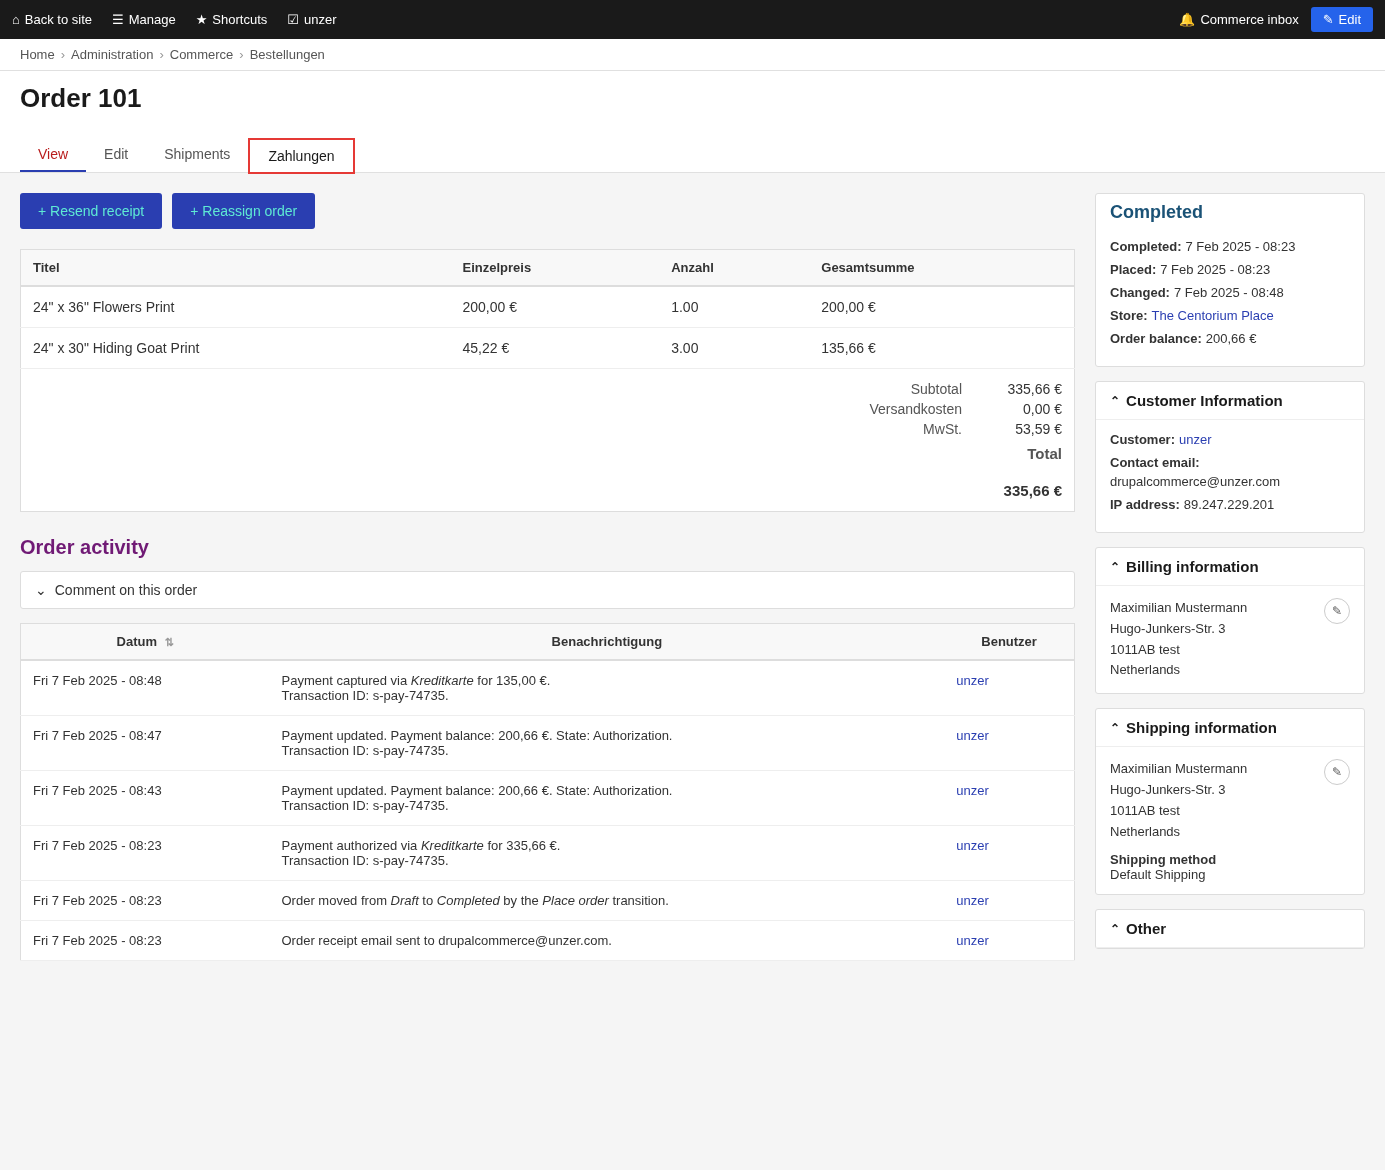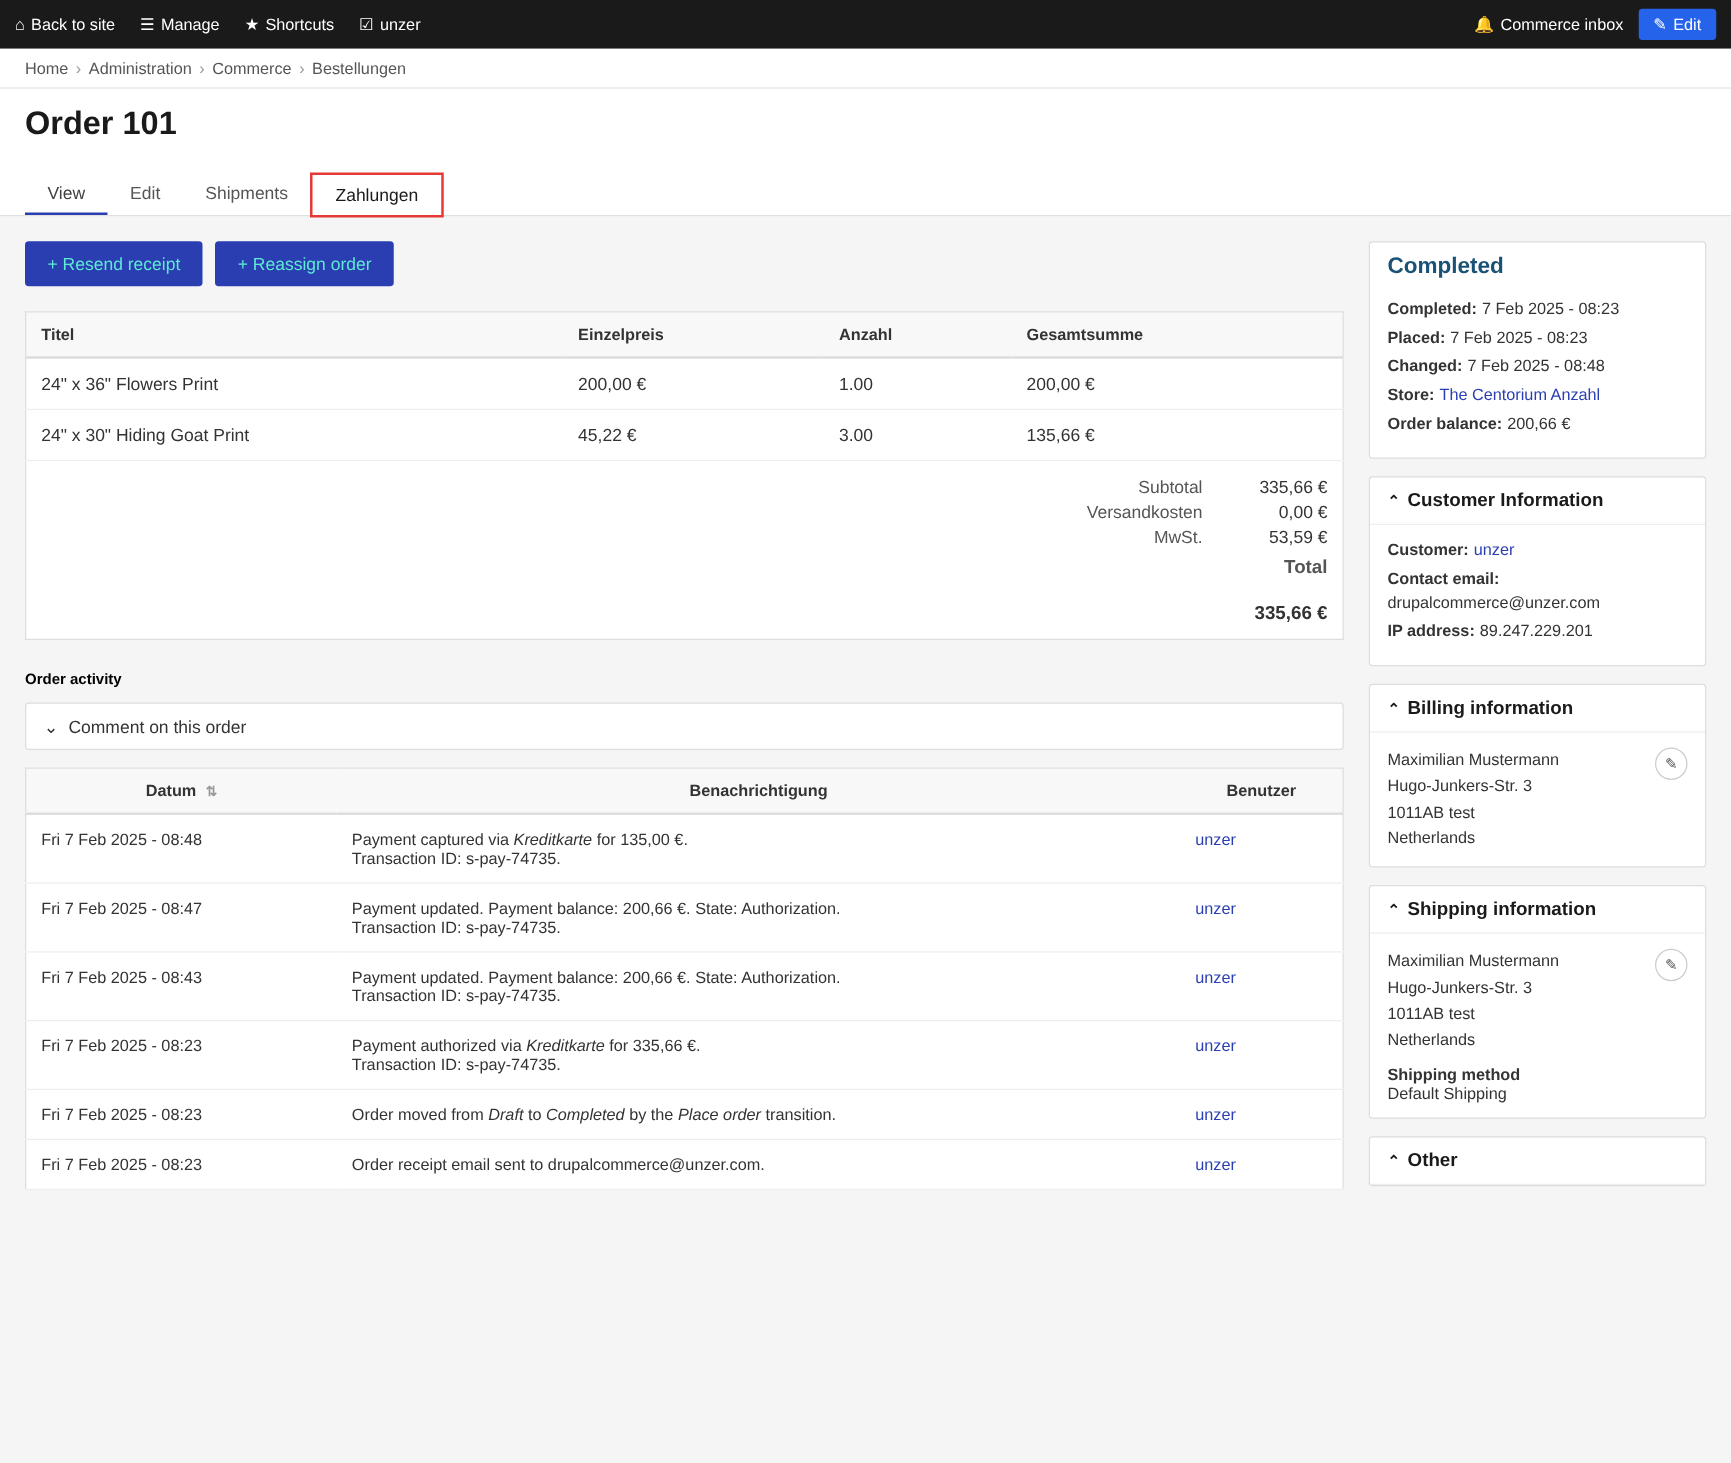--- a/index.html
+++ b/index.html
@@ -75,21 +75,21 @@
     }
     .tab {
       padding: 8px 18px;
       cursor: pointer;
       font-size: 14px;
       color: #555;
       border-bottom: 2px solid transparent;
       text-decoration: none;
     }
     .tab.active {
-      color: #404040;
+      color: #b91c1c;
       border-bottom: 2px solid #2a3eb1;
       font-weight: 500;
       text-align: right;
     }
     .tab.highlighted {
       border: 2px solid #e53935;
       color: #1a1a1a;
       margin-bottom: -2px;
     }
 
@@ -164,23 +164,23 @@
       font-weight: bold;
       font-size: 15px;
       margin-top: 4px;
       flex-direction: column;
     }
     .totals-label { color: #555; min-width: 120px; text-align: right; }
     .totals-value { min-width: 80px; text-align: right; }
 
     
     .section-title {
-      font-size: 12px;
-      font-weight: bold;
-      color: #000000;
+      font-size: 20px;
+      font-weight: bold;
+      color: #701a75;
       margin: 24px 0 12px 0;
     }
     .comment-box {
       background: #fff;
       border: 1px solid #ddd;
       border-radius: 3px;
       padding: 10px 14px;
       display: flex;
       align-items: center;
       gap: 8px;
@@ -439,21 +439,21 @@
         <div class="panel-row">
           <span class="panel-label">Placed:</span>
           <span class="panel-value">7 Feb 2025 - 08:23</span>
         </div>
         <div class="panel-row">
           <span class="panel-label">Changed:</span>
           <span class="panel-value">7 Feb 2025 - 08:48</span>
         </div>
         <div class="panel-row">
           <span class="panel-label">Store:</span>
-          <span class="panel-value"><a>The Centorium Anzahl</a></span>
+          <span class="panel-value"><a>The Centorium Place</a></span>
         </div>
         <div class="panel-row">
           <span class="panel-label">Order balance:</span>
           <span class="panel-value">200,66 €</span>
         </div>
       </div>
     </div>
 
     <div class="sidebar-panel">
       <div class="sidebar-panel-header">

